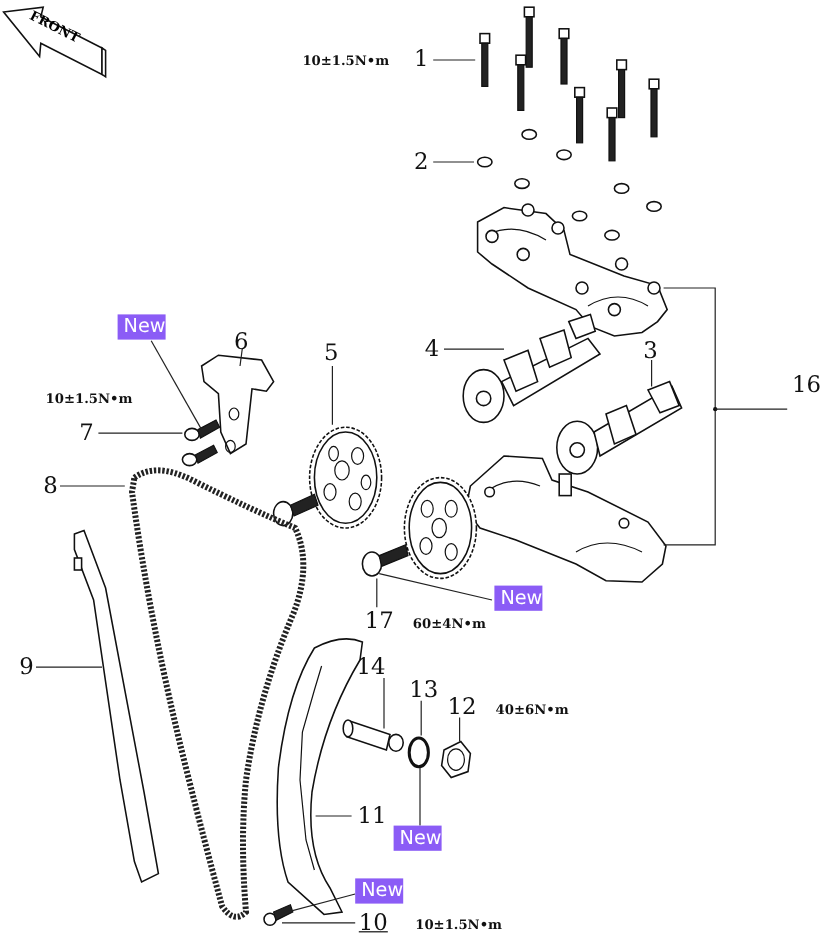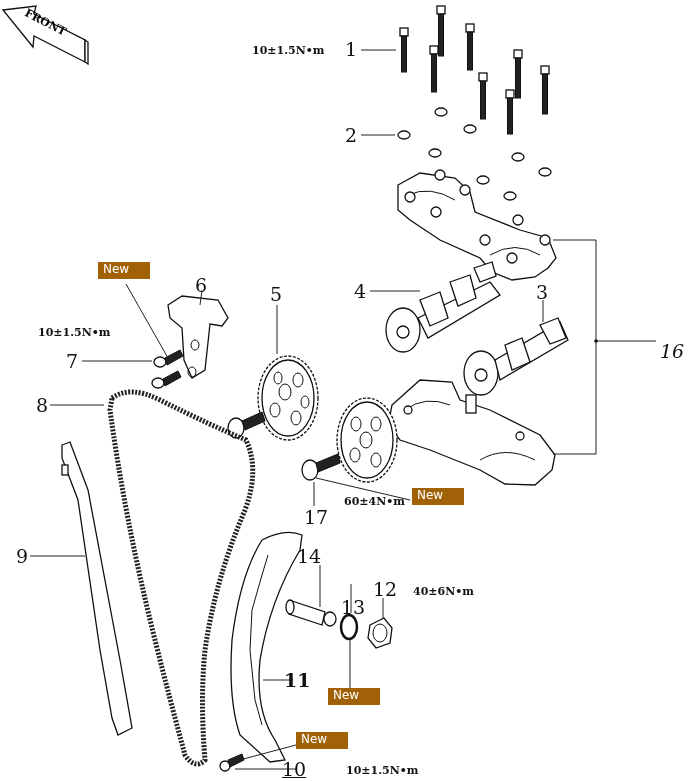--- a/index.html
+++ b/index.html
@@ -1,20 +1,20 @@
 <!DOCTYPE html>
 <html><head>
 <meta charset="utf-8">
 <style>
   html, body { margin:0; padding:0; background:#ffffff; }
   body { width:700px; height:781px; position:relative; overflow:hidden; font-family:"DejaVu Serif", serif; }
   #diagram { position:absolute; left:0; top:0; width:700px; height:781px; }
   .callout { position:absolute; font-family:"DejaVu Serif", serif; font-size:19px; color:#111; line-height:1; }
   .torque { position:absolute; font-family:"DejaVu Serif", serif; font-size:11px; font-weight:bold; color:#111; line-height:1; white-space:nowrap;text-align:right; }
-  .newbadge { position:absolute; background:#a16207; color:#fff; font-family:"DejaVu Sans", sans-serif; font-size:12px; padding:1px 21px 2px 5px; line-height:1.15; }
+  .newbadge { position:absolute; background:#8b5cf6; color:#fff; font-family:"DejaVu Sans", sans-serif; font-size:16px; padding:1px 0 2px 5px; line-height:1.15; }
   .front-text { font-family:"DejaVu Serif", serif; font-size:11px; font-weight:bold; }
   svg .ln { stroke:#222; fill:none; stroke-width:1; }
   svg .part { stroke:#111; fill:#fff; stroke-width:1.3; }
   svg .partd { stroke:#111; fill:#222; stroke-width:1; }
   svg .thin { stroke:#111; fill:none; stroke-width:1; }
 </style>
 </head>
 <body>
 
 <svg id="diagram" viewBox="0 0 700 781" xmlns="http://www.w3.org/2000/svg">
@@ -208,30 +208,30 @@
 
 <span class="callout" style="left:345px;top:40px;">1</span>
 <span class="callout" style="left:345px;top:126px;">2</span>
 <span class="callout" style="left:536px;top:283px;">3</span>
 <span class="callout" style="left:354px;top:282px;">4</span>
 <span class="callout" style="left:270px;top:285px;">5</span>
 <span class="callout" style="left:195px;top:276px;">6</span>
 <span class="callout" style="left:66px;top:352px;">7</span>
 <span class="callout" style="left:36px;top:396px;">8</span>
 <span class="callout" style="left:16px;top:547px;">9</span>
-<span class="callout" style="left:282px;top:760px;text-decoration:underline;">10</span>
-<span class="callout" style="left:284px;top:671px;font-weight:bold;">11</span>
+<span class="callout" style="left:299px;top:760px;text-decoration:underline;">10</span>
+<span class="callout" style="left:298px;top:671px;">11</span>
 <span class="callout" style="left:373px;top:580px;">12</span>
-<span class="callout" style="left:341px;top:598px;">13</span>
+<span class="callout" style="left:341px;top:566px;">13</span>
 <span class="callout" style="left:297px;top:547px;">14</span>
 <span class="callout" style="left:304px;top:508px;">17</span>
-<span class="callout" style="left:660px;top:342px;font-style:italic;">16</span>
+<span class="callout" style="left:660px;top:312px;">16</span>
 
 <span class="torque" style="left:252px;top:45px;">10±1.5N•m</span>
 <span class="torque" style="left:38px;top:327px;">10±1.5N•m</span>
-<span class="torque" style="left:344px;top:496px;">60±4N•m</span>
+<span class="torque" style="left:344px;top:514px;">60±4N•m</span>
 <span class="torque" style="left:413px;top:586px;">40±6N•m</span>
 <span class="torque" style="left:346px;top:765px;">10±1.5N•m</span>
 
 <span class="newbadge" style="left:98px;top:262px;">New</span>
 <span class="newbadge" style="left:412px;top:488px;">New</span>
 <span class="newbadge" style="left:328px;top:688px;">New</span>
 <span class="newbadge" style="left:296px;top:732px;">New</span>
 
 </body></html>

